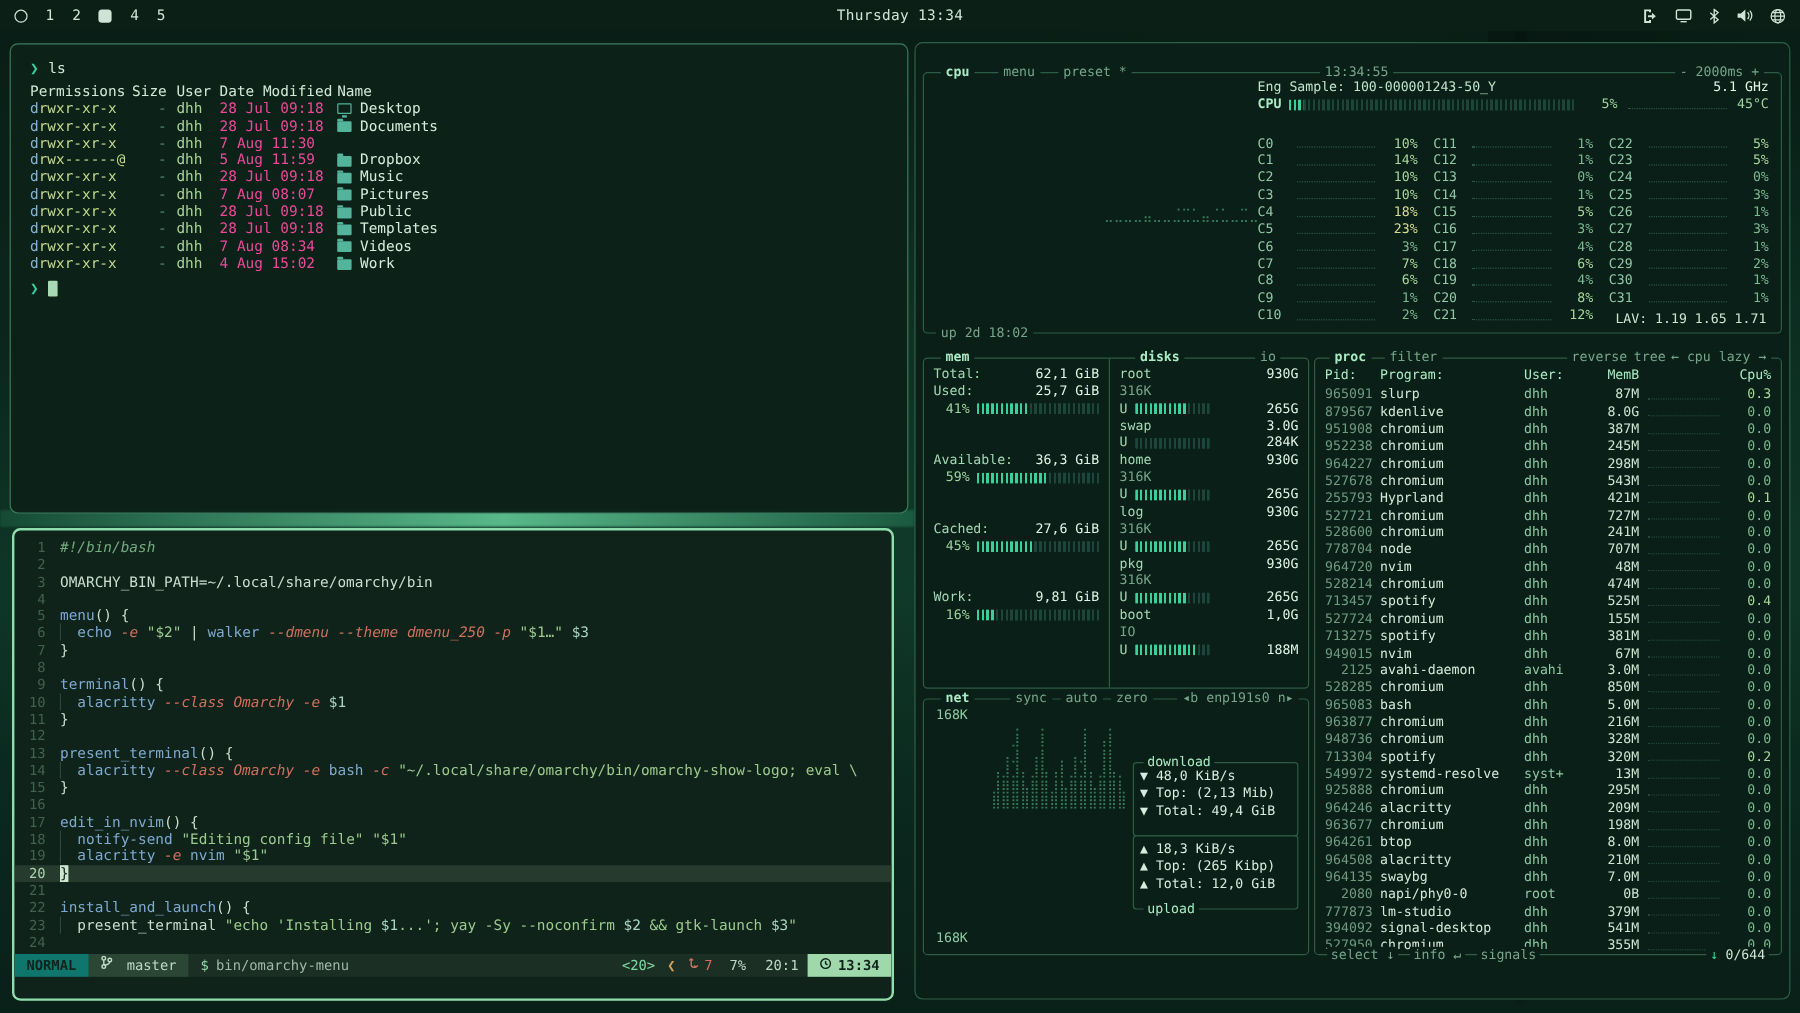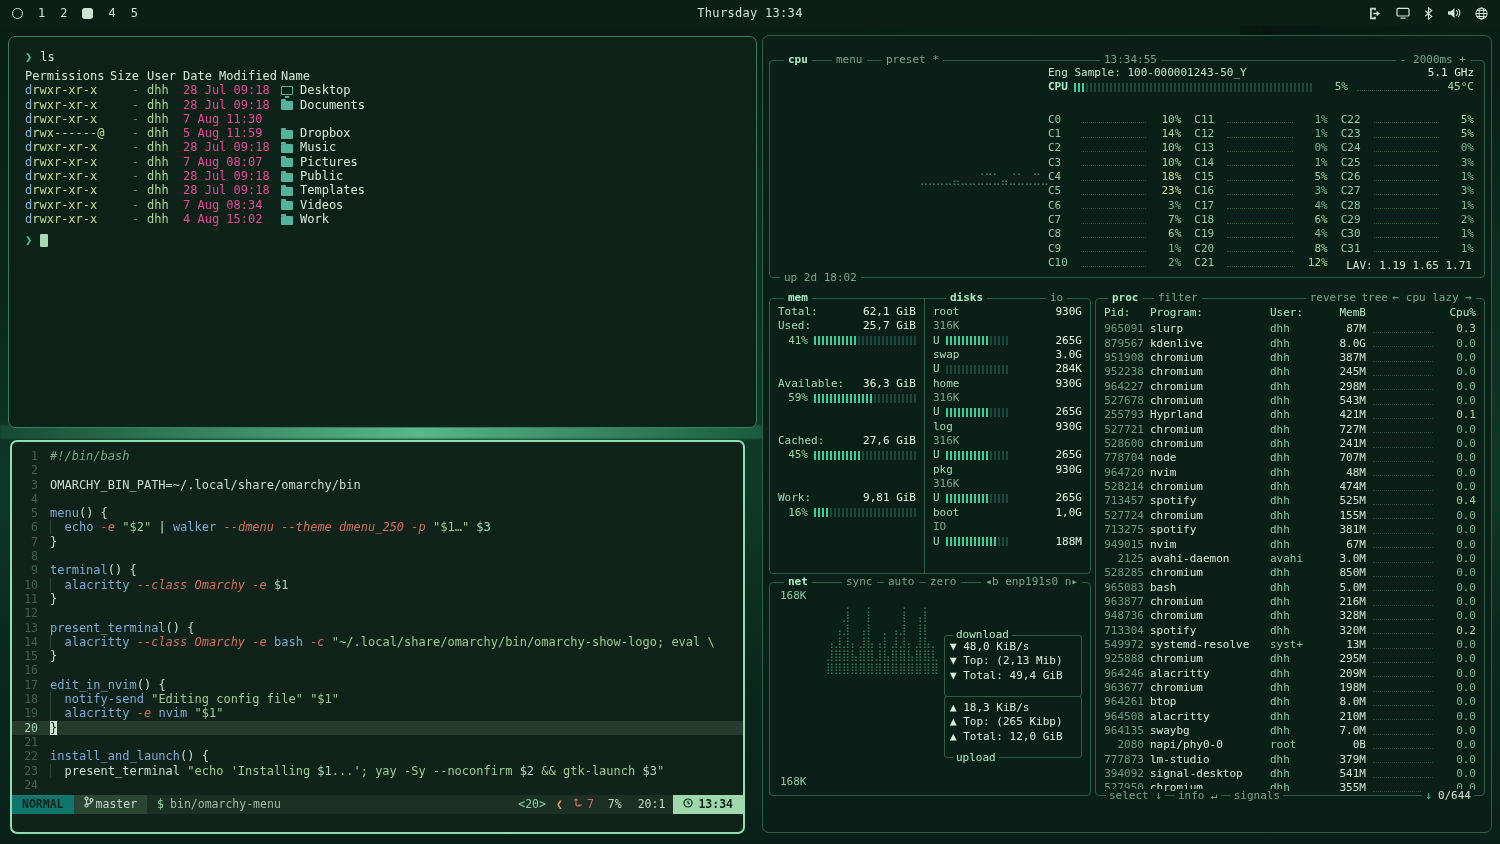--- a/index.html
+++ b/index.html
@@ -60,21 +60,21 @@
 .cm{color:#73ab80;font-style:italic}
 .fn{color:#7fa9cf}
 .st{color:#9cc98e}
 .fl{color:#d06f5e;font-style:italic}
 .vr{color:#a9d5c4}
 .pl{color:#ccdccf}
 .gd{color:#2f4a3b}
 .cu{background:#cde6cf;color:#10231a}
 .statusline{height:19px;display:flex;align-items:stretch;background:#1c2f24;font-size:11.5px;line-height:19px}
 .sl-mode{background:#0f766e;color:#0f231a;font-weight:bold;padding:0 10px}
-.sl-branch{background:#2b4634;color:#bcd9c4;padding:0 10px;display:flex;gap:2px;align-items:center}
+.sl-branch{background:#2b4634;color:#bcd9c4;padding:0 10px;display:flex;gap:12px;align-items:center}
 .sl-file{padding:0 10px;color:#9fb8a8;display:flex;gap:6px;align-items:center}
 .sl-ft{color:#8fd9a8}
 .sl-spacer{flex:1}
 .sl-keymap{color:#7fd8a4;padding:0 6px}
 .s1-sep,.sl-sep{color:#d8a05a;padding:0 4px}
 .sl-diff{color:#d06f5e;padding:0 6px;display:flex;gap:4px;align-items:center}
 .sl-progress,.sl-pos{padding:0 8px;color:#bcd9c4}
 .sl-clock{background:#9ed8ab;color:#0f231a;padding:0 10px;display:flex;gap:5px;align-items:center;font-weight:bold}
 .cmdline{height:18px}
 

